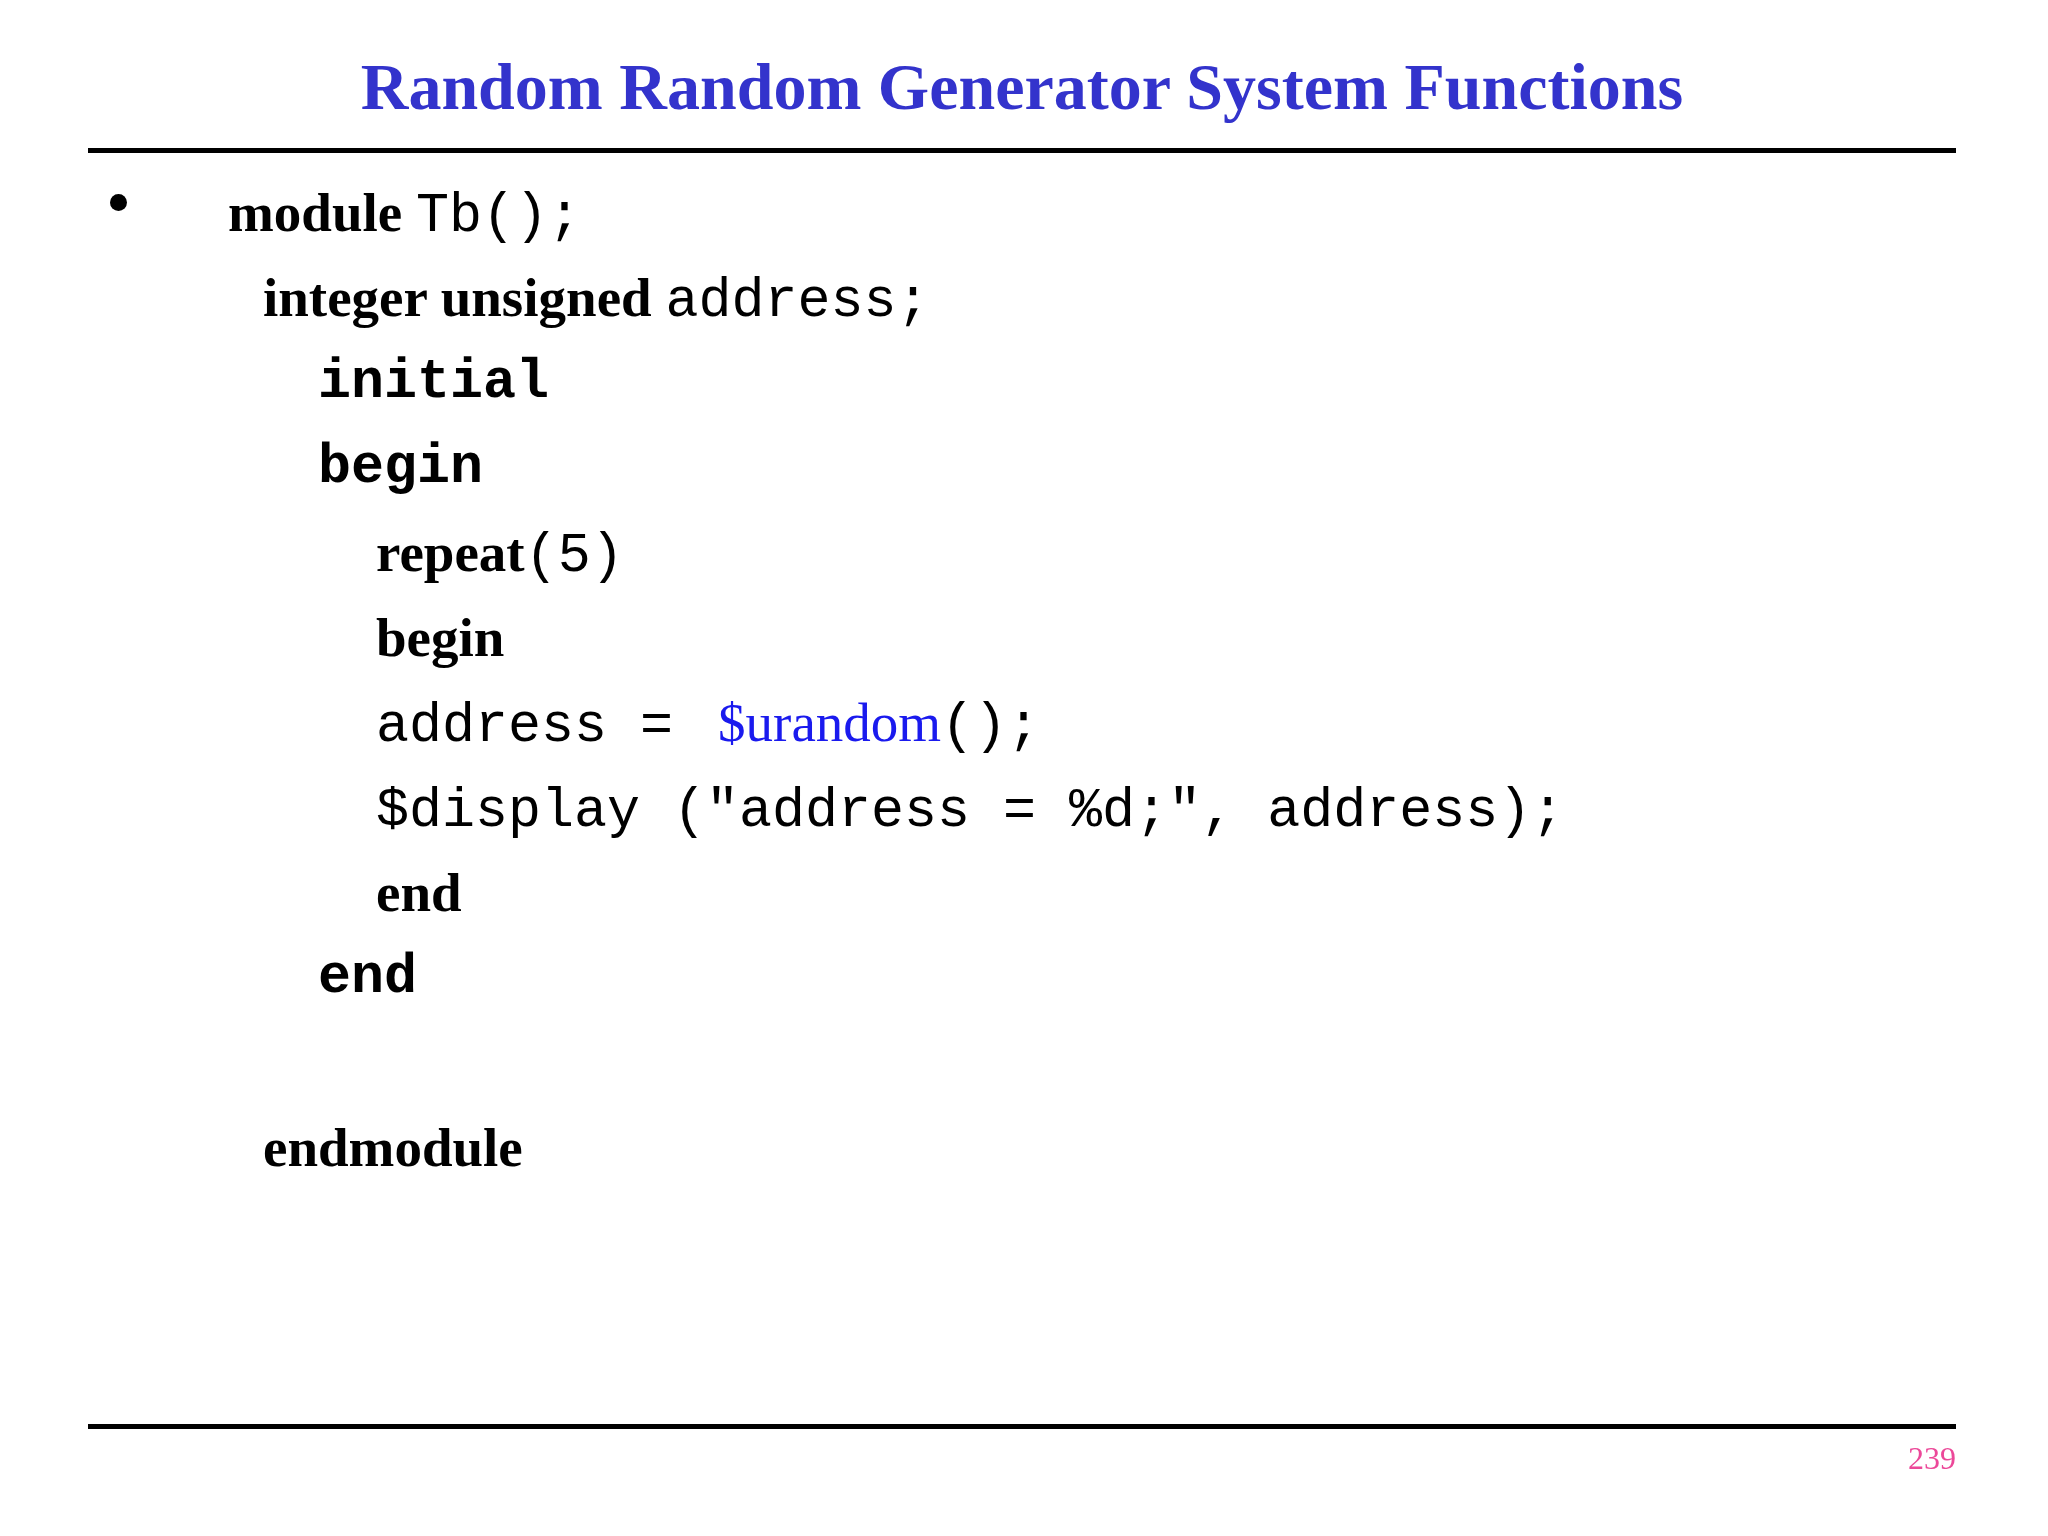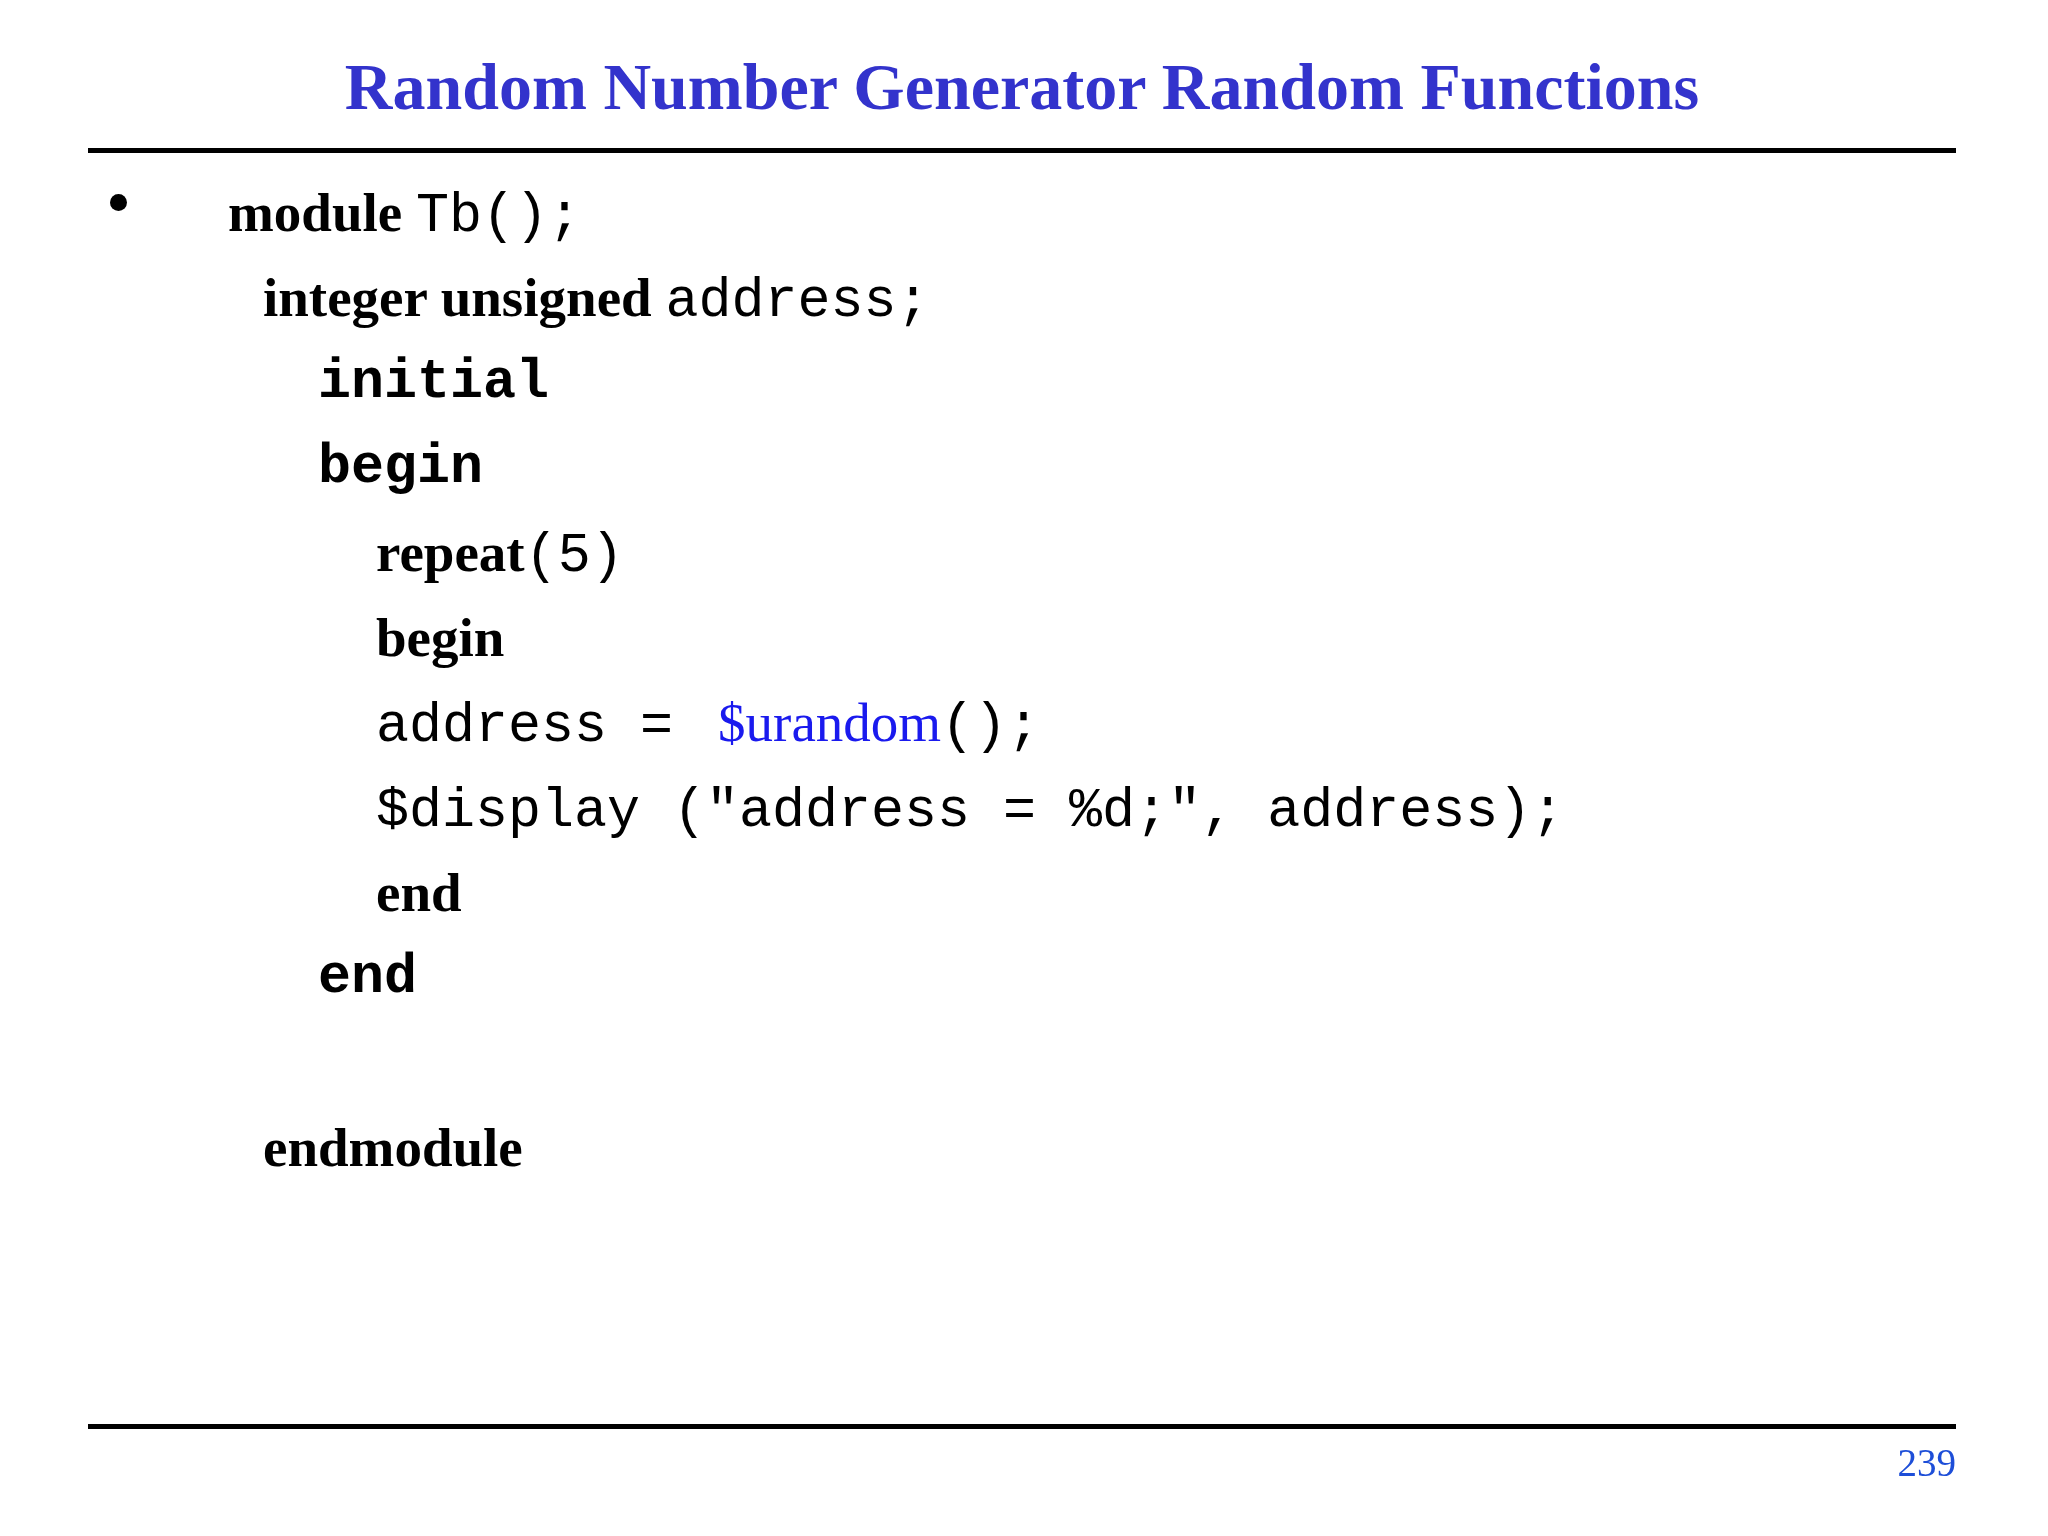--- a/index.html
+++ b/index.html
@@ -85,30 +85,30 @@
   .i1 { padding-left: 175px; }
   .i2 { padding-left: 230px; font-family: Liberation Mono, monospace; }
   .i3 { padding-left: 288px; }
 
   
   .page-number {
     position: absolute;
     right: 92px;
     top: 1440px;
     font-family: "Liberation Serif", "DejaVu Serif", serif;
-    font-size: 39px;
-    color: #1d4ed8;
+    font-size: 32px;
+    color: #ec4899;
   }
 </style>
 </head>
 <body>
 
 <div class="slide">
 
-  <div class="title">Random Number Generator Random Functions</div>
+  <div class="title">Random Random Generator System Functions</div>
 
   <div class="rule rule-top"></div>
 
   <div class="body-area code" id="code-block"><div class="code-line i0" style="position: relative;"><span class="bullet-dot"></span><span class="kw">module </span><span class="plain">Tb();</span></div><div class="code-line i1"><span class="kw">integer unsigned </span><span class="plain">address;</span></div><div class="code-line i2"><span class="kw">initial</span></div><div class="code-line i2"><span class="kw">begin</span></div><div class="code-line i3"><span class="kw">repeat</span><span class="plain">(5)</span></div><div class="code-line i3"><span class="kw">begin</span></div><div class="code-line i3"><span class="plain">address = </span><span class="sysfn" style="color: rgb(26, 26, 238);">$urandom</span><span class="plain">();</span></div><div class="code-line i3"><span class="plain">$display ("address = %d;", address);</span></div><div class="code-line i3"><span class="kw">end</span></div><div class="code-line i2"><span class="kw">end</span></div><div class="code-line i1 blank">&nbsp;</div><div class="code-line i1"><span class="kw">endmodule</span></div></div>
 
   <div class="rule rule-bot"></div>
 
   <div class="page-number">239</div>
 
 </div>

